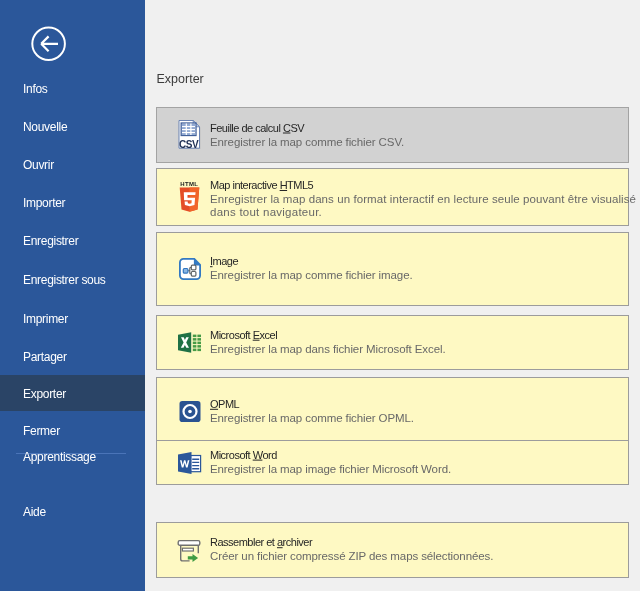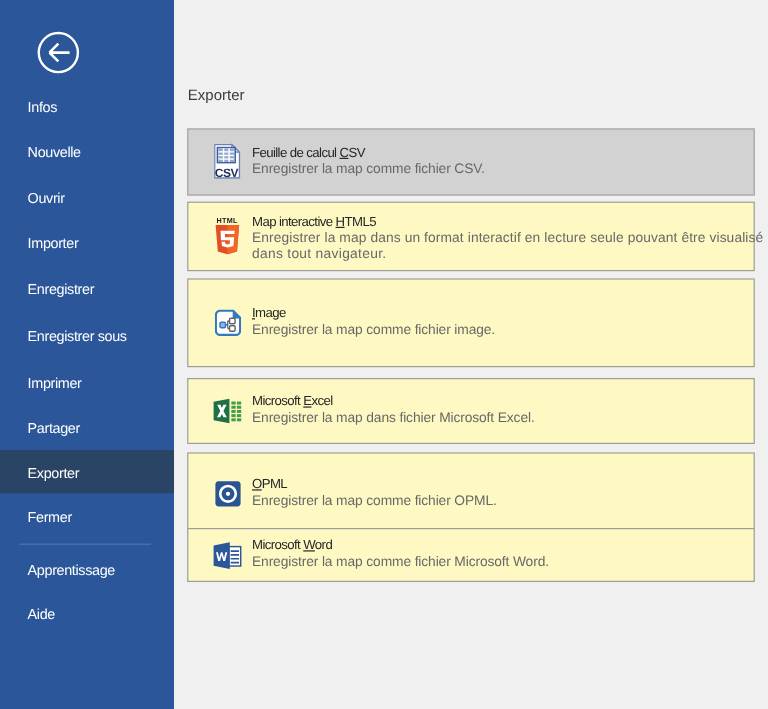--- a/index.html
+++ b/index.html
@@ -28,21 +28,21 @@
   <div class="nav" style="top:119px">Nouvelle</div>
   <div class="nav" style="top:157px">Ouvrir</div>
   <div class="nav" style="top:195px">Importer</div>
   <div class="nav" style="top:233px">Enregistrer</div>
   <div class="nav" style="top:272px">Enregistrer sous</div>
   <div class="nav" style="top:311px">Imprimer</div>
   <div class="nav" style="top:349px">Partager</div>
   <div class="nav" style="top:386px">Exporter</div>
   <div class="nav" style="top:423px">Fermer</div>
   <div class="sep"></div>
-  <div class="nav" style="top:467px">Apprentissage</div>
+  <div class="nav" style="top:449px">Apprentissage</div>
   <div class="nav" style="top:504px">Aide</div>
 </div>
 <div class="content">
   <div class="hdr">Exporter</div>
 
   <div class="box sel" style="top:107px;height:56px">
     <div class="ic">
       <svg width="25" height="32" viewBox="0 0 25 32">
         <path d="M2.8 2.3 H17 L23.3 8.6 V30 H2.8 Z" fill="#9b9b9b" opacity="0.5"></path>
         <path d="M2 1.5 H16.2 L22.5 7.8 V29.2 H2 Z" fill="#fff" stroke="#6b83b2" stroke-width="1"></path>
@@ -139,17 +139,31 @@
     <div class="ic">
       <svg width="25" height="24" viewBox="0 0 25 24">
         <rect x="13.6" y="4.5" width="10" height="16.2" fill="#fff" stroke="#2b579a" stroke-width="1.2"></rect>
         <path d="M15.2 8.2 H22.2 M15.2 11.4 H22.2 M15.2 14.6 H22.2 M15.2 17.8 H22.2" stroke="#2b579a" stroke-width="1.4"></path>
         <path d="M1 3.6 L14.5 0.9 V23.1 L1 20.4 Z" fill="#2b579a"></path>
         <path d="M3 9.3 L4.6 9.3 L5.7 14.1 L7 9.3 L8.4 9.3 L9.7 14.1 L10.8 9.3 L12.4 9.3 L10.6 16.4 L9 16.4 L7.7 11.8 L6.4 16.4 L4.8 16.4 Z" fill="#fff"></path>
       </svg>
     </div>
     <div class="tx" style="transform:translateY(-1.4px)">
       <div class="t1">Microsoft <u>W</u>ord</div>
-      <div class="t2">Enregistrer la map comme fichier Microsoft Word.</div>
+      <div class="t2">Enregistrer la map image fichier Microsoft Word.</div>
     </div>
   </div>
 
+  <div class="box" style="top:522px;height:56px">
+    <div class="ic">
+      <svg width="25" height="24" viewBox="0 0 25 24">
+        <rect x="1.2" y="2.6" width="21.6" height="4.7" rx="1.6" fill="#fff" stroke="#707070" stroke-width="1.4"></rect>
+        <path d="M3.7 7.3 V21 C3.7 22.1 4.5 22.9 5.6 22.9 H12.6 M21.3 7.3 V15.2" fill="none" stroke="#707070" stroke-width="1.4"></path>
+        <rect x="5.4" y="10.2" width="11" height="2.8" fill="#fff" stroke="#707070" stroke-width="1.2"></rect>
+        <path d="M10.8 18.2 h4.7 v-2.3 l5.6 4 -5.6 4 v-2.3 h-4.7 Z" fill="#3f9b43"></path>
+      </svg>
+    </div>
+    <div class="tx" style="transform:translateY(-1.8px)">
+      <div class="t1">Rassembler et <u>a</u>rchiver</div>
+      <div class="t2">Créer un fichier compressé ZIP des maps sélectionnées.</div>
+    </div>
+  </div>
 </div>
 
 </body></html>

